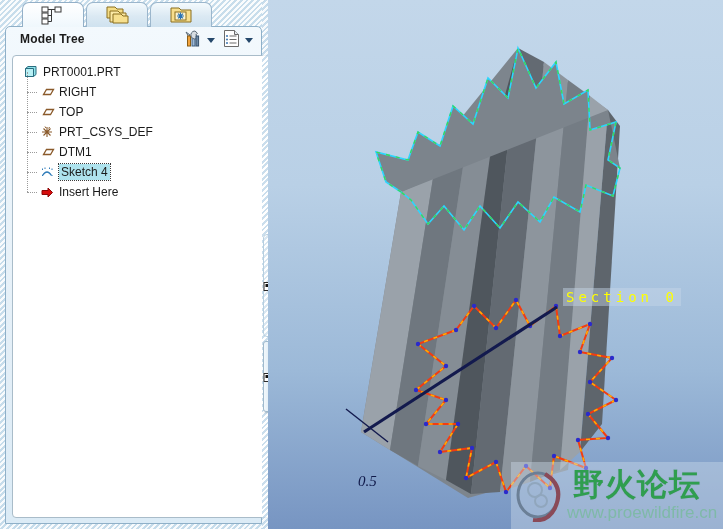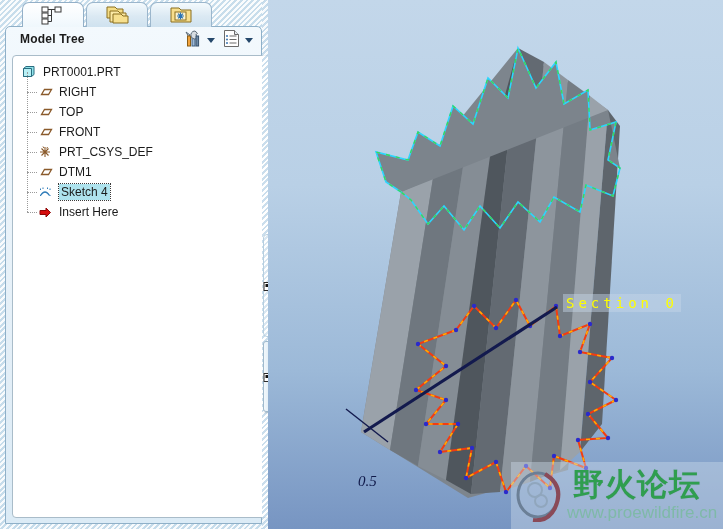--- a/index.html
+++ b/index.html
@@ -32,20 +32,21 @@
   .tab.t2{left:86px;z-index:2;}
   .tab.t3{left:150px;z-index:1;}
   .tab .gl{position:absolute;left:0;right:0;top:0;bottom:0;display:flex;align-items:center;justify-content:center;}
 
   
   .mt-panel{
     position:absolute;left:5px;top:26px;width:257px;height:498px;
     border:1px solid #8fb0c8;border-radius:5px 5px 0 0;
     background:linear-gradient(#f3f9fd,#e2eef7 70%,#dbebf6);
     box-sizing:border-box;
+    text-align:right;
   }
   .mt-head{position:absolute;left:0;top:0;width:100%;height:26px;}
   .mt-title{
     position:absolute;left:14px;top:5px;font-size:12px;color:#1b1b1b;font-weight:bold;
     letter-spacing:.2px;
   }
   .hdr-btn{position:absolute;top:3px;height:20px;display:flex;align-items:center;cursor:default;}
   .hdr-btn.b1{right:46px;}
   .hdr-btn.b2{right:8px;}
   .caret{
@@ -96,21 +97,21 @@
     background:#ffffff;border:1px solid #2b2b2b;}
   .sp-dot:after{content:"";position:absolute;left:1px;top:1px;width:3px;height:3px;background:#111;}
 
   
   .viewport{
     position:absolute;left:268px;top:0;width:455px;height:529px;overflow:hidden;
     background:linear-gradient(#c3d7ea 0%,#b9d0e6 35%,#9cb9d8 70%,#7795c2 100%);
   }
   .viewport svg{position:absolute;left:0;top:0;}
   .sec-label{
-    position:absolute;left:295px;top:294px;font-family:"DejaVu Sans Mono","Liberation Mono",monospace;
+    position:absolute;left:295px;top:288px;font-family:"DejaVu Sans Mono","Liberation Mono",monospace;
     font-size:14px;color:#ffff00;letter-spacing:4px;white-space:nowrap;
     background:rgba(200,216,232,.45);padding:1px 3px;
   }
   .dim-label{
     position:absolute;left:90px;top:437px;font-size:15px;color:#101a4a;
     font-family:"Liberation Serif",serif;font-style:italic;margin-top:36px;
   }
 
   
   .wm{position:absolute;left:243px;top:462px;width:212px;height:77px;
@@ -218,29 +219,20 @@
           <div class="row child">
             <span class="connector"></span>
             <span class="ico">
               <svg width="16" height="16" viewBox="0 0 16 16">
                   <path d="M4.5 10.5 l3 -5 h7 l-3 5 z" fill="none" stroke="#8a5a2b" stroke-width="1.3"></path>
                 </svg>
             </span>
             <span class="lbl">TOP</span>
           </div>
 
-          <div class="row child">
-            <span class="connector"></span>
-            <span class="ico">
-              <svg width="16" height="16" viewBox="0 0 16 16">
-                  <path d="M4.5 10.5 l3 -5 h7 l-3 5 z" fill="none" stroke="#8a5a2b" stroke-width="1.3"></path>
-                </svg>
-            </span>
-            <span class="lbl">FRONT</span>
-          </div>
 
           <div class="row child">
             <span class="connector"></span>
             <span class="ico">
               <svg width="16" height="16" viewBox="0 0 16 16">
                 <path d="M8 3 v10 M3 8 h10 M4.5 4.5 l7 7 M11.5 4.5 l-7 7" stroke="#8a5a2b" stroke-width="1.1"></path>
                 <path d="M6 2.5 l1 1.6 M10.5 3 l-.8 1.6" stroke="#8a5a2b" stroke-width="1"></path>
               </svg>
             </span>
             <span class="lbl">PRT_CSYS_DEF</span>

